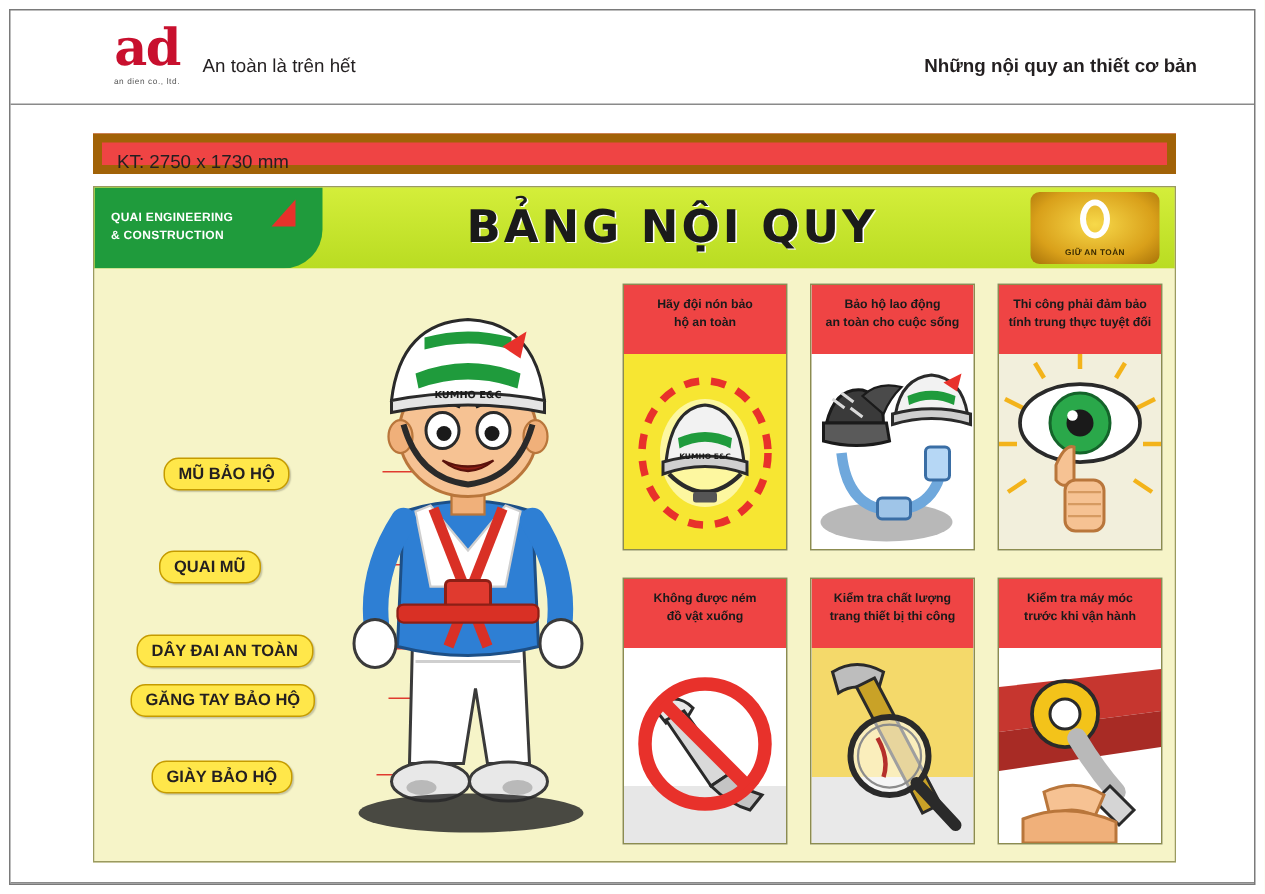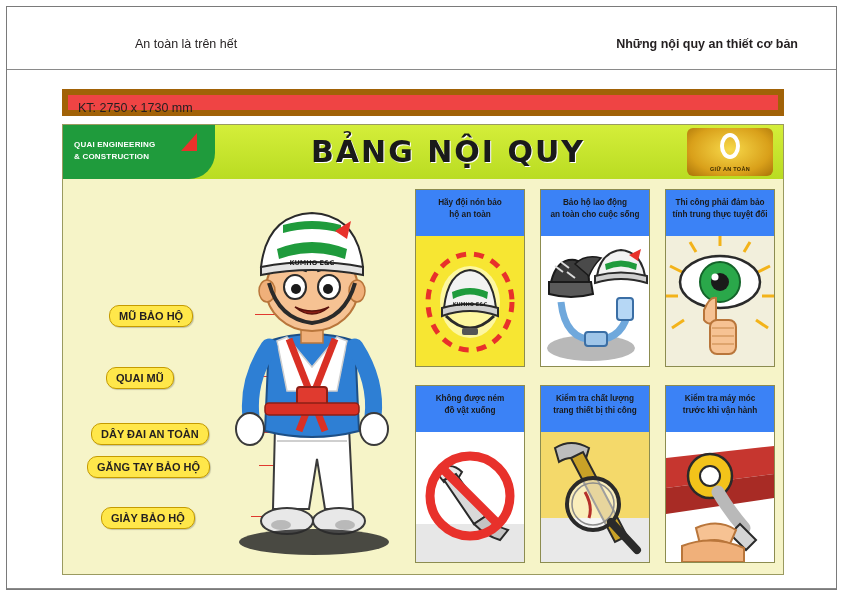--- a/index.html
+++ b/index.html
@@ -275,21 +275,21 @@
     border: 1px solid #8c8c50;
     box-sizing: border-box;
     background: #ffffff;
     overflow: hidden;
   }
   .card-title {
     position: absolute;
     left: 0; top: 0;
     width: 100%;
     height: 46px;
-    background: #3b82f6;
+    background: #ef4444;
     color: #1a1a1a;
     font-size: 8.2px;
     font-weight: bold;
     line-height: 12px;
     text-align: center;
     padding: 7px 4px 0;
     box-sizing: border-box;
   }
   .card-art {
     position: absolute;
@@ -312,20 +312,24 @@
 
   svg { display: block; }
 </style>
 </head>
 <body>
 
 <div id="page">
   <div class="page-border"></div>
 
   <div class="header">
+    <div class="logo-wrap">
+      <div class="logo-mark">ad</div>
+      <div class="logo-sub">an dien co., ltd.</div>
+    </div>
     <div class="header-slogan">An toàn là trên hết</div>
     <div class="header-right">Những nội quy an thiết cơ bản</div>
   </div>
   <div class="header-rule"></div>
 
   <div class="size-bar">
     <span>KT:  2750 x 1730 mm</span>
   </div>
 
   <div class="poster">

